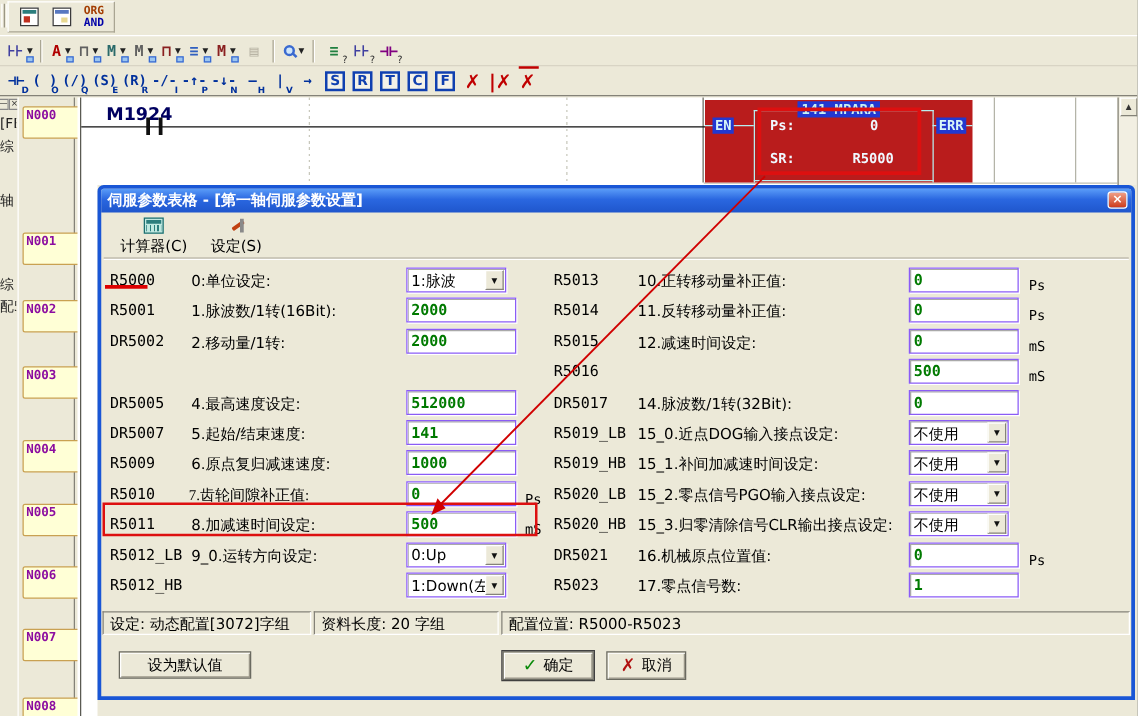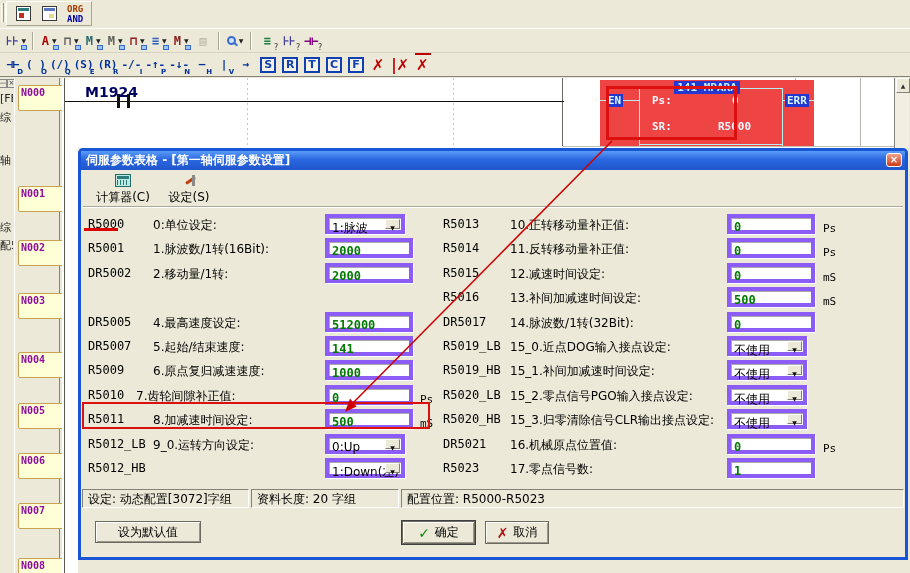--- a/index.html
+++ b/index.html
@@ -65,21 +65,21 @@
   
   .lbg { position:absolute; background:#fff; }
   #rail { position:absolute; left:64px; top:78px; width:1px; height:495px; background:#5a5a52; }
   .vgrid { position:absolute; top:78px; width:1px; height:68px; }
   .vdot  { background:repeating-linear-gradient(180deg,#c8c8bc 0 2px,transparent 2px 5px); }
   .vsol  { background:#b4b4a8; }
   #hgrid { position:absolute; left:563px; top:146px; width:331px; height:1px; background:#c0c0b4; }
   #m1924 { position:absolute; left:85px; top:84px; font-size:14px; color:#000060; font-weight:bold; }
   #wire  { position:absolute; left:65px; top:101px; width:499px; height:1px; background:#101010; }
   .cbar  { position:absolute; top:94px; width:3px; height:14px; background:#101010; }
-  #blueblk { position:absolute; left:564px; top:80px; width:214px; height:66px; background:#ef4444;margin-left:36px; }
+  #blueblk { position:absolute; left:564px; top:80px; width:214px; height:66px; background:#b91c1c; }
   .bline { position:absolute; background:#b8eef0; }
   .btxt  { position:absolute; color:#f0f8ff; font-size:11px; font-family:"DejaVu Sans Mono",monospace; font-weight:bold; }
   .bpin  { background:#2238d0; padding:0 2px; color:#d8f6f8; }
   #blktitle { position:absolute; left:0; right:0; top:0; text-align:center; }
   #blktitle span { background:#2238d0; padding:0 3px; color:#c8f2f4; font-size:11px; font-weight:bold;
                    font-family:"DejaVu Sans Mono",monospace; }
 
   
   #vsb { position:absolute; left:894px; top:78px; width:15px; height:70px; background:#f2efe2; border-left:1px solid #848278; }
   #vsb-up { position:absolute; left:1px; top:0; width:14px; height:15px; background:#ece9d8;
@@ -107,21 +107,21 @@
   .toolsicon::after  { content:""; position:absolute; left:9px; top:1px; width:3px; height:11px; background:#8a8a8a; }
   #mseparator { position:absolute; left:2px; top:55px; right:2px; height:2px;
                 border-top:1px solid #aca899; border-bottom:1px solid #fff; }
 
   .pcol { position:absolute; top:63px; height:275px; }
   #left-params { left:7px; width:352px; }
   #right-params { left:362px; width:460px; }
   .prow { position:absolute; left:0; right:0; height:24px; }
   .preg { position:absolute; left:0; top:3px; font-size:12px; font-family:"DejaVu Sans Mono",monospace; }
   .plab { position:absolute; top:3px; font-size:12px; white-space:nowrap; }
-  .xpctl { position:absolute; top:0; height:20px; background:#fff; border:4px solid #8b5cf6;
+  .xpctl { position:absolute; top:0; height:20px; background:#fff; border:1px solid #8b5cf6;
            box-shadow:inset 1px 1px 0 rgba(64,64,64,.45), 1px 1px 0 #fff; }
   .xpval { position:absolute; left:3px; top:2px; font-size:12px; white-space:nowrap; }
   .green { color:#007a00; font-weight:bold; font-family:"DejaVu Sans Mono",monospace; }
   .selbtn { position:absolute; right:1px; top:1px; bottom:1px; width:15px; background:#ece9d8;
             border:1px solid #fff; border-right-color:#848278; border-bottom-color:#848278;
             font-size:6px; text-align:center; line-height:15px; color:#111; }
   .punit { position:absolute; top:8px; font-size:11px; font-family:"DejaVu Sans Mono",monospace; }
 
   #status-row { position:absolute; left:1px; top:338px; right:1px; height:31px; }
   .scell { position:absolute; top:0; height:19px; border:1px solid; border-color:#848278 #fff #fff #848278;
@@ -432,21 +432,21 @@
         </div>
         <div class="prow" style="top: 146.4px;">
           <span class="preg mono">R5009</span>
           <span class="plab" style="left: 65px;">6.原点复归减速速度:</span>
           <div class="xpctl" style="left: 237px; width: 88px;">
             <span class="xpval green">1000</span>
           </div>
         </div>
         <div class="prow" style="top: 170.8px;">
           <span class="preg mono">R5010</span>
-          <span class="plab" style="left: 48px;">7.齿轮间隙补正值:</span>
+          <span class="plab" style="left: 63px; font-family: Liberation Serif, serif;">7.齿轮间隙补正值:</span>
           <div class="xpctl" style="left: 237px; width: 88px;">
             <span class="xpval green">0</span>
           </div>
           <span class="punit" style="left: 332px;">Ps</span>
         </div>
         <div class="prow" style="top: 195.2px;">
           <span class="preg mono">R5011</span>
           <span class="plab" style="left: 65px;">8.加减速时间设定:</span>
           <div class="xpctl" style="left: 237px; width: 88px;">
             <span class="xpval green">500</span>
@@ -489,21 +489,20 @@
         <div class="prow" style="top: 48.8px;">
           <span class="preg mono">R5015</span>
           <span class="plab" style="left: 67px;">12.减速时间设定:</span>
           <div class="xpctl" style="left: 284px; width: 88px;">
             <span class="xpval green">0</span>
           </div>
           <span class="punit" style="left: 380px;">mS</span>
         </div>
         <div class="prow" style="top: 73.2px;">
           <span class="preg mono">R5016</span>
-          <span class="plab" style="left: 67px;">13.补间加减速时间设定:</span>
           <div class="xpctl" style="left: 284px; width: 88px;">
             <span class="xpval green">500</span>
           </div>
           <span class="punit" style="left: 380px;">mS</span>
         </div>
         <div class="prow" style="top: 97.6px;">
           <span class="preg mono">DR5017</span>
           <span class="plab" style="left: 67px; text-align: right;">14.脉波数/1转(32Bit):</span>
           <div class="xpctl" style="left: 284px; width: 88px;">
             <span class="xpval green">0</span>

